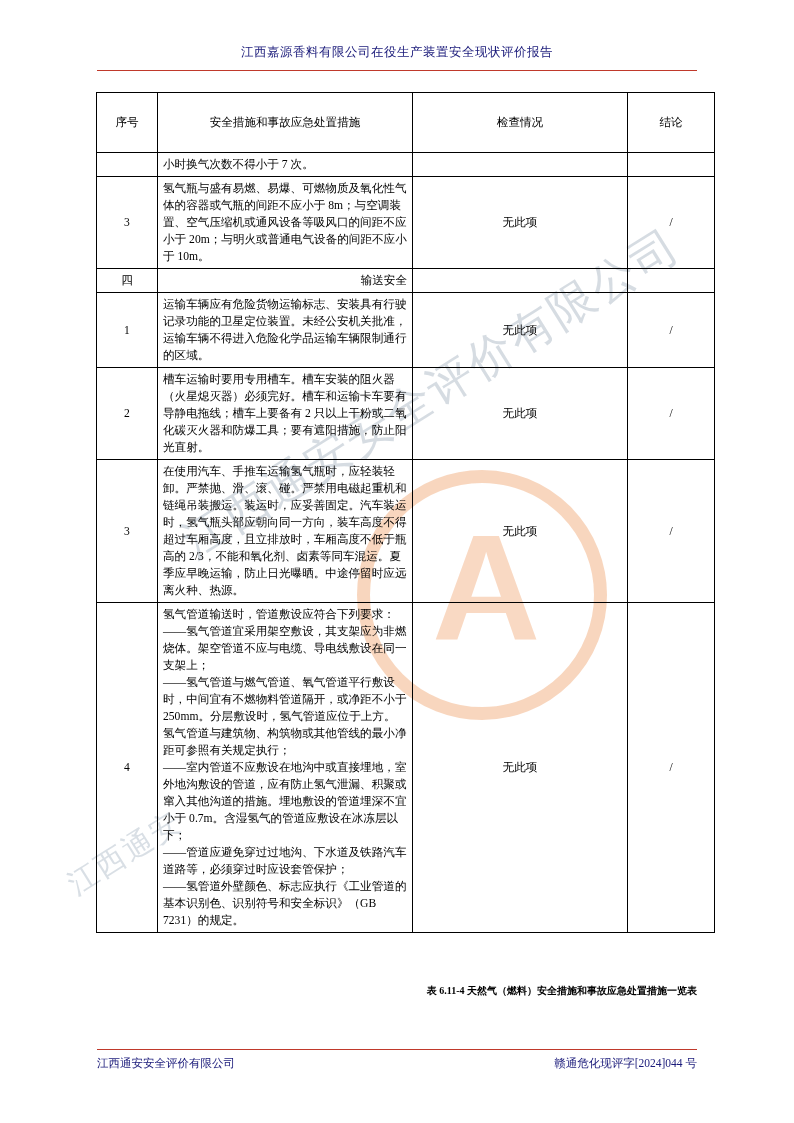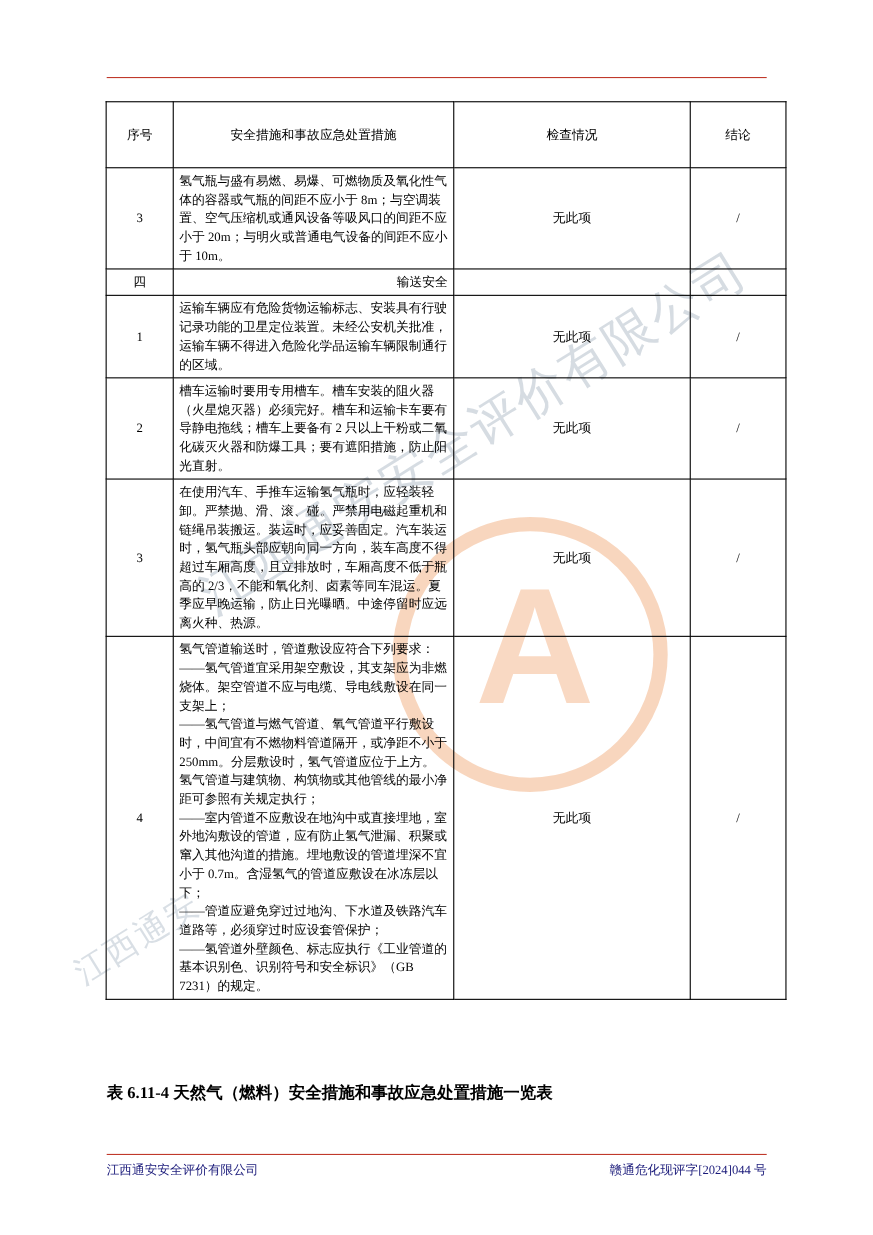--- a/index.html
+++ b/index.html
@@ -173,53 +173,62 @@
   .c-conc { width: 78px; text-align: center; }
 
   .cell-text { text-align: left; }
   .center { text-align: right; }
 
   .caption {
     position: absolute;
     left: 97px;
     top: 984px;
     width: 600px;
-    text-align: left;
-    font-size: 15px;
+    text-align: right;
+    font-size: 10px;
     font-weight: bold;
     z-index: 2;
     font-family: "Liberation Serif", serif;
   }
 </style>
 </head>
 <body>
 
 <div class="page">
 
   <div class="watermark-layer">
     <div class="wm-ring"></div>
     <div class="wm-a">A</div>
     <div class="wm-diag">江西通安安全评价有限公司</div>
     <div class="wm-diag2">江西通安</div>
   </div>
 
+  <div class="doc-header">
+    <div class="title">江西嘉源香料有限公司在役生产装置安全现状评价报告</div>
+  </div>
   <div class="header-rule"></div>
 
   <div class="tbl-wrap">
     <table class="main">
       <thead>
         <tr>
           <th class="c-no">序号</th>
           <th class="c-measure center">安全措施和事故应急处置措施</th>
           <th class="c-check">检查情况</th>
           <th class="c-conc">结论</th>
         </tr>
       </thead>
       <tbody>
 
+        <tr>
+          <td class="c-no"></td>
+          <td class="c-measure cell-text">小时换气次数不得小于 7 次。</td>
+          <td class="c-check"></td>
+          <td class="c-conc"></td>
+        </tr>
 
         <tr>
           <td class="c-no">3</td>
           <td class="c-measure cell-text">氢气瓶与盛有易燃、易爆、可燃物质及氧化性气体的容器或气瓶的间距不应小于 8m；与空调装置、空气压缩机或通风设备等吸风口的间距不应小于 20m；与明火或普通电气设备的间距不应小于 10m。</td>
           <td class="c-check">无此项</td>
           <td class="c-conc">/</td>
         </tr>
 
         <tr>
           <td class="c-no">四</td>

